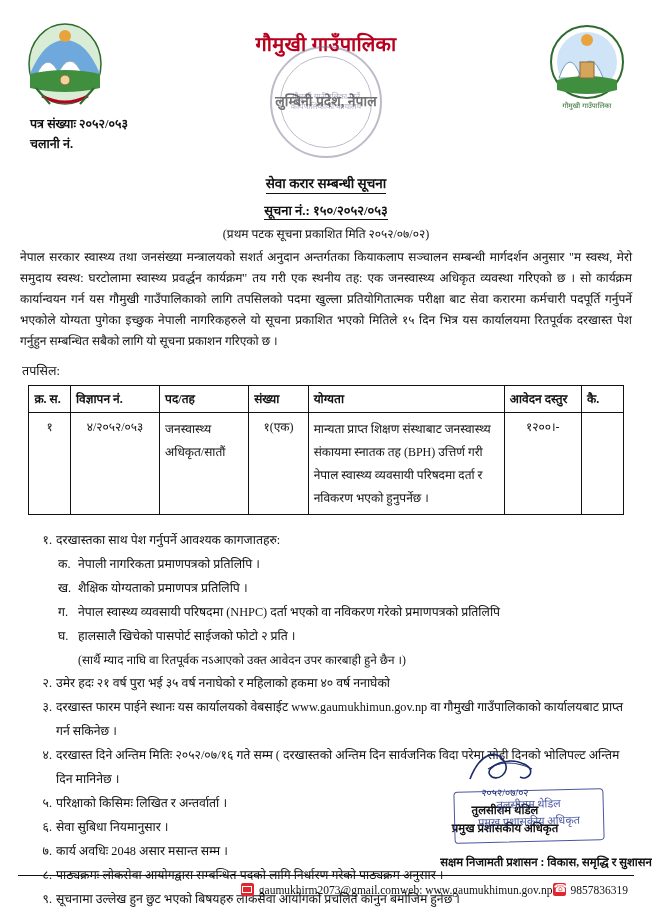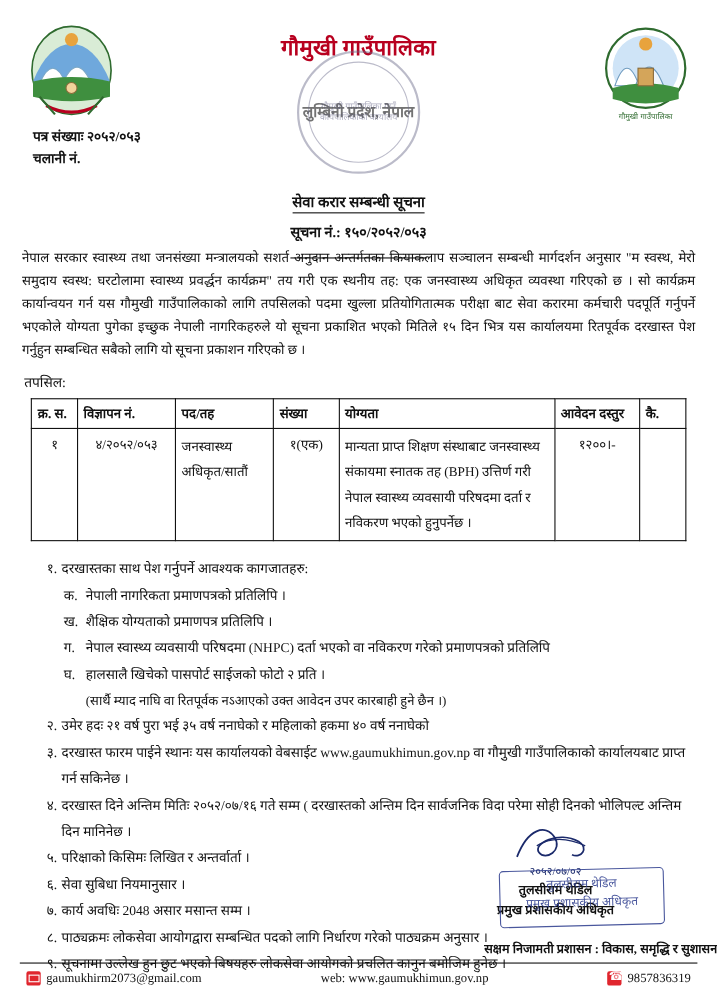--- a/index.html
+++ b/index.html
@@ -116,21 +116,21 @@
     font-weight: bold;
     display: inline-block;
     border-bottom: 1px solid #111;
     padding-bottom: 1px;
   }
   .notice-no {
     font-size: 13px;
     font-weight: bold;
     margin-top: 7px;
   }
-  .notice-no .u { border-bottom: 1px solid #111; padding-bottom: 16px;}
+  .notice-no .u { border-bottom: 1px solid #111; padding-bottom: 1px;}
   .pub-date {
     font-size: 12px;
     margin-top: 6px;
   }
 
   
   .body-para {
     font-size: 12px;
     line-height: 1.75;
     text-align: justify;
@@ -255,21 +255,21 @@
     font-weight: bold;
     color: #111;
     padding-top: 6px;
   }
   .footer-rule {
     border-top: 1px solid #111;
     margin: 6px 18px 0 18px;
   }
   .footer-contacts {
     display: flex;
-    justify-content: space-between;
+    justify-content: flex-end;
     align-items: center;
     padding: 7px 24px 0 24px;
     font-size: 11.5px;
   }
   .contact {
     display: flex;
     align-items: center;
     gap: 5px;
   }
   .ic {
@@ -349,20 +349,21 @@
       <div>चलानी नं.</div>
     </div>
   </div>
 
   <div class="title-block">
     <div class="doc-title">सेवा करार सम्बन्धी सूचना</div>
     <div class="notice-no">
       <span class="u"><span>सूचना नं.:</span>
       <span>१५०/२०५२/०५३</span></span>
     </div>
+    <div class="pub-date">(प्रथम पटक सूचना प्रकाशित मिति २०५२/०७/०२)</div>
   </div>
 
   <div class="body-para">नेपाल सरकार स्वास्थ्य तथा जनसंख्या मन्त्रालयको सशर्त अनुदान अन्तर्गतका कियाकलाप सञ्चालन सम्बन्धी मार्गदर्शन अनुसार "म स्वस्थ, मेरो समुदाय स्वस्थ: घरटोलामा स्वास्थ्य प्रवर्द्धन कार्यक्रम" तय गरी एक स्थनीय तह: एक जनस्वास्थ्य अधिकृत व्यवस्था गरिएको छ । सो कार्यक्रम कार्यान्वयन गर्न यस गौमुखी गाउँपालिकाको लागि तपसिलको पदमा खुल्ला प्रतियोगितात्मक परीक्षा बाट सेवा करारमा कर्मचारी पदपूर्ति गर्नुपर्ने भएकोले योग्यता पुगेका इच्छुक नेपाली नागरिकहरुले यो सूचना प्रकाशित भएको मितिले १५ दिन भित्र यस कार्यालयमा रितपूर्वक दरखास्त पेश गर्नुहुन सम्बन्धित सबैको लागि यो सूचना प्रकाशन गरिएको छ ।</div>
 
   <div class="tapasil">तपसिल:</div>
 
   <table class="details">
     <thead>
       <tr>
         <th style="width:7%">क्र. स.</th>

